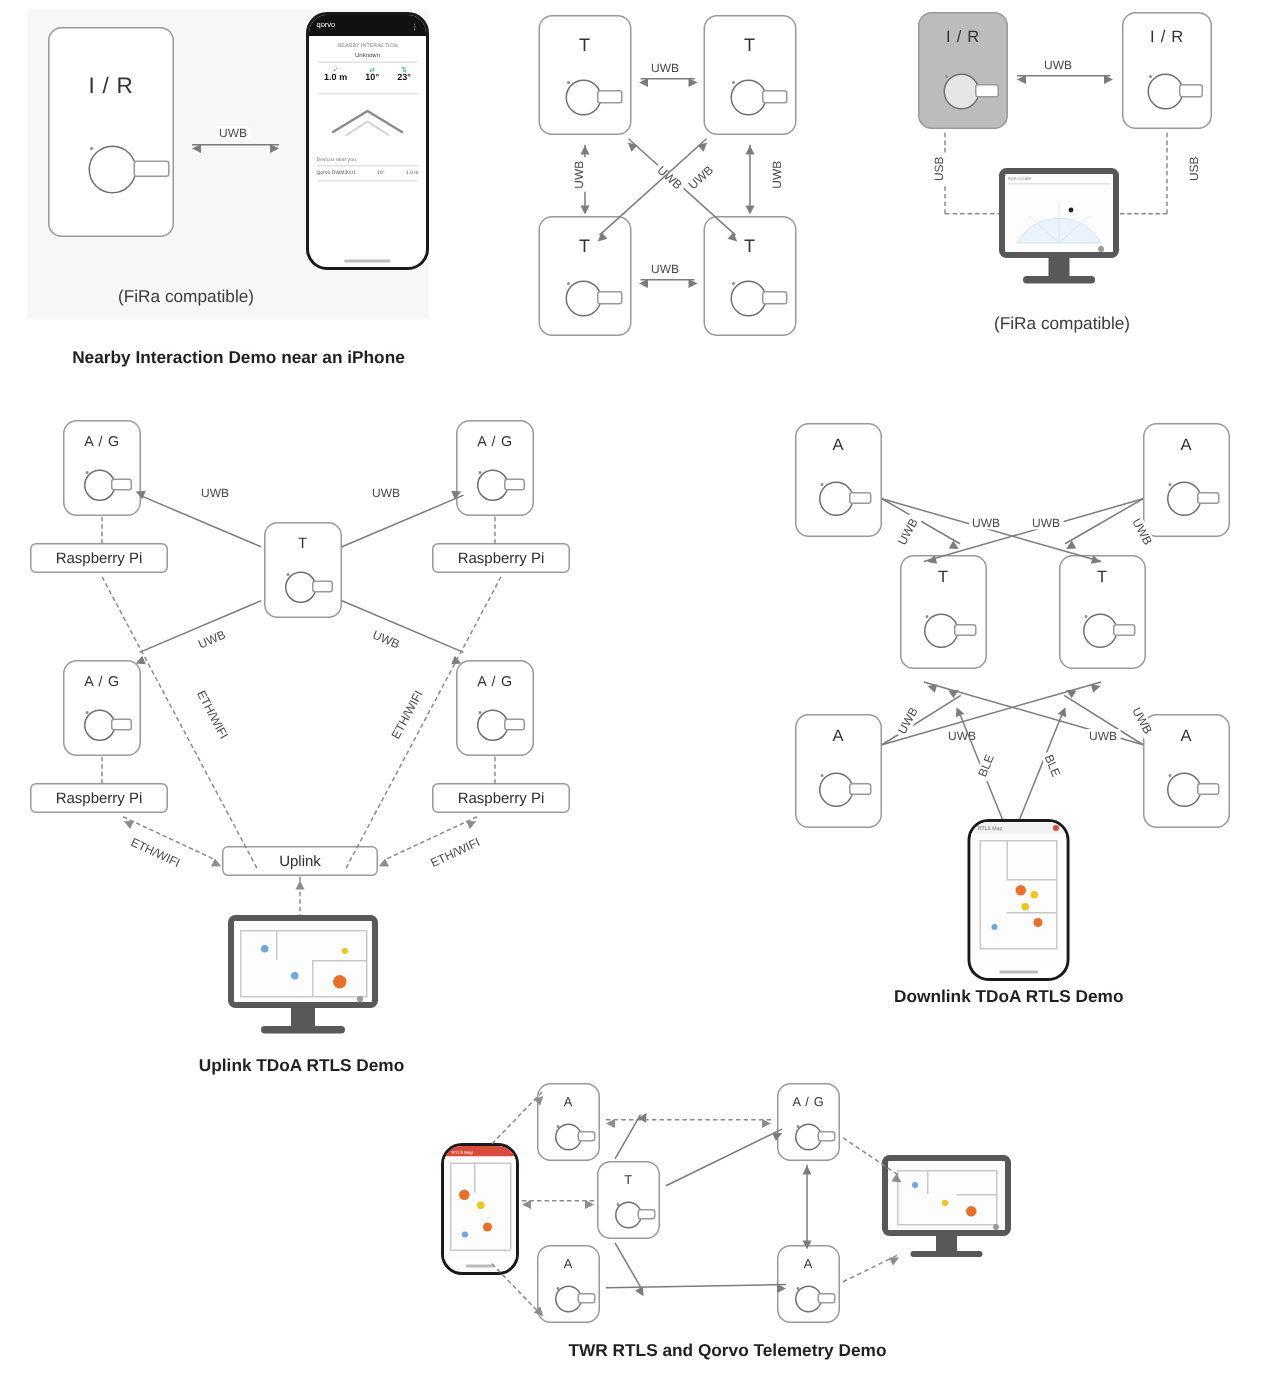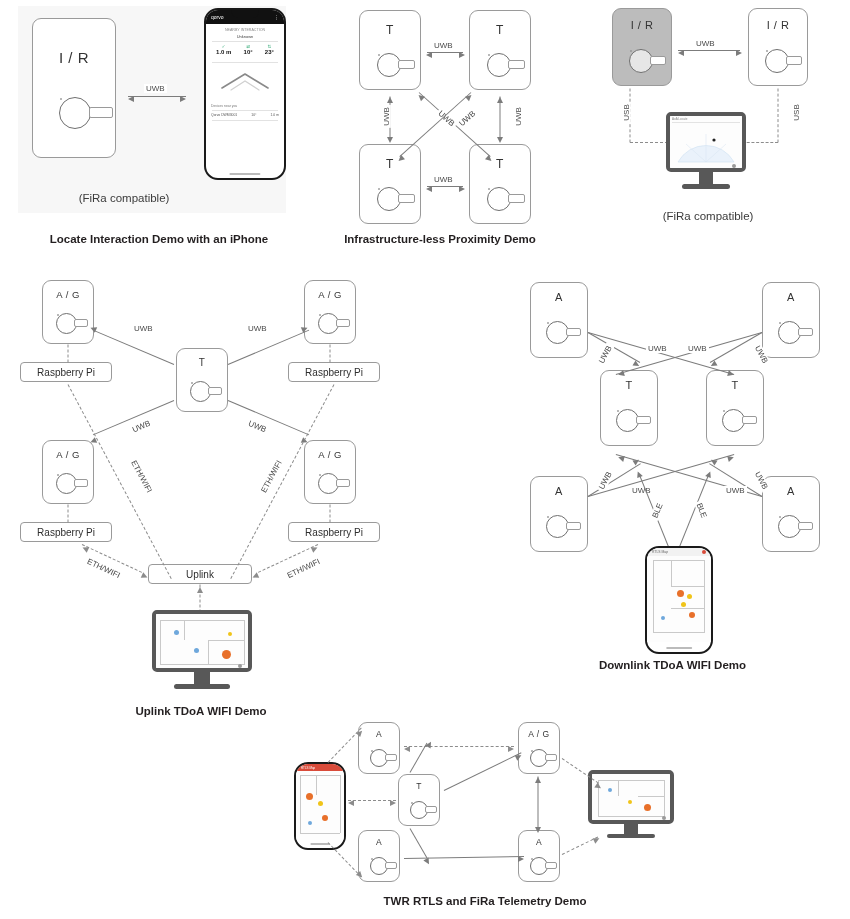--- a/index.html
+++ b/index.html
@@ -280,21 +280,21 @@
         <span>Qorvo DWM3001</span>
         <span>10°</span>
         <span>1.0 m</span>
       </div>
       <div class="nibar" style="top:96px;"></div>
     </div>
     <div class="homebar"></div>
   </div>
 
   <div class="subcaption" style="left:0; top:188px; width:220px;">(FiRa compatible)</div>
-  <div class="caption" style="left:0; top:228px; width:290px;">Locate Interaction Demo with an iPhone</div>
+  <div class="caption" style="left:0; top:228px; width:290px;">Nearby Interaction Demo near an iPhone</div>
 </div>
 
 <div class="panel" style="left:315px; top:4px; width:250px; height:240px;">
 
   <div class="node" style="left:44px; top:6px; width:62px; height:80px;">
     <div class="nlabel" style="top:12px; font-size:12px;">T</div>
     <div class="uwbdot" style="left:17px; top:42px; width:22px; height:22px;"></div>
     <div class="stub" style="left:38px; top:49px; width:15px; height:7px;"></div>
   </div>
   <div class="node" style="left:154px; top:6px; width:62px; height:80px;">
@@ -336,21 +336,20 @@
   <div class="line" style="left:104px; top:88px; width:96px; transform:rotate(42deg);"></div>
   <div class="arrowhead" style="left:172px; top:150px; transform:rotate(42deg);"></div>
   <div class="arrowhead" style="left:108px; top:92px; transform:rotate(222deg);"></div>
   <div class="lbl rot" style="left:120px; top:110px; transform:rotate(42deg);">UWB</div>
 
   <div class="line" style="left:156px; top:88px; width:96px; transform:rotate(138deg);"></div>
   <div class="arrowhead" style="left:88px; top:150px; transform:rotate(138deg);"></div>
   <div class="arrowhead" style="left:152px; top:92px; transform:rotate(318deg);"></div>
   <div class="lbl rot" style="left:141px; top:110px; transform:rotate(-42deg);">UWB</div>
 
-  <div class="caption" style="left:0; top:228px; width:250px;">Infrastructure-less Proximity Demo</div>
 </div>
 
 <div class="panel" style="left:580px; top:4px; width:262px; height:252px;">
 
   <div class="node grey" style="left:32px; top:4px; width:60px; height:78px;">
     <div class="nlabel" style="top:10px; font-size:11px;">I / R</div>
     <div class="uwbdot" style="left:16px; top:40px; width:22px; height:22px;"></div>
     <div class="stub" style="left:37px; top:47px; width:14px; height:7px;"></div>
   </div>
 
@@ -494,21 +493,21 @@
         <div class="mdot mblue" style="left:38px; top:34px; width:5px; height:5px;"></div>
         <div class="mdot morange" style="left:66px; top:36px; width:9px; height:9px;"></div>
         <div class="mdot myellow" style="left:72px; top:18px; width:4px; height:4px;"></div>
       </div>
     </div>
     <div class="neck" style="top:62px; width:16px; height:12px;"></div>
     <div class="base" style="top:74px; width:56px; height:5px;"></div>
     <div class="pwr" style="left:86px; top:54px;"></div>
   </div>
 
-  <div class="caption" style="left:0; top:432px; width:390px;">Uplink TDoA WIFI Demo</div>
+  <div class="caption" style="left:0; top:432px; width:390px;">Uplink TDoA RTLS Demo</div>
 </div>
 
 <div class="panel" style="left:500px; top:274px; width:345px; height:400px;">
 
   <div class="node" style="left:30px; top:8px; width:58px; height:76px;">
     <div class="nlabel" style="top:8px; font-size:11px;">A</div>
     <div class="uwbdot" style="left:15px; top:38px; width:21px; height:21px;"></div>
     <div class="stub" style="left:35px; top:45px; width:13px; height:6px;"></div>
   </div>
   <div class="node" style="left:262px; top:8px; width:58px; height:76px;">
@@ -593,21 +592,21 @@
       <div class="mwall" style="left:24px; top:52px; width:33px; height:1px;"></div>
       <div class="mdot morange" style="left:30px; top:34px; width:7px; height:7px;"></div>
       <div class="mdot myellow" style="left:40px; top:38px; width:5px; height:5px;"></div>
       <div class="mdot myellow" style="left:34px; top:46px; width:5px; height:5px;"></div>
       <div class="mdot morange" style="left:42px; top:56px; width:6px; height:6px;"></div>
       <div class="mdot mblue" style="left:14px; top:60px; width:4px; height:4px;"></div>
     </div>
     <div class="homebar"></div>
   </div>
 
-  <div class="caption" style="left:0; top:384px; width:345px;">Downlink TDoA WIFI Demo</div>
+  <div class="caption" style="left:0; top:384px; width:345px;">Downlink TDoA RTLS Demo</div>
 </div>
 
 <div class="panel" style="left:270px; top:718px; width:430px; height:196px;">
 
   <div class="node small" style="left:88px; top:4px; width:42px; height:52px;">
     <div class="nlabel" style="top:6px;">A</div>
     <div class="uwbdot" style="left:11px; top:26px; width:16px; height:16px;"></div>
     <div class="stub" style="left:26px; top:31px; width:10px; height:5px;"></div>
   </div>
   <div class="node small" style="left:248px; top:4px; width:42px; height:52px;">
@@ -697,14 +696,14 @@
   <div class="line" style="left:268px; top:58px; width:52px; transform:rotate(90deg);"></div>
   <div class="arrowhead" style="left:268px; top:106px; transform:rotate(90deg);"></div>
   <div class="arrowhead" style="left:268px; top:62px; transform:rotate(-90deg);"></div>
 
   <div class="dline" style="left:292px; top:40px; width:44px; transform:rotate(34deg);"></div>
   <div class="arrowhead dash" style="left:326px; top:64px; transform:rotate(34deg);"></div>
 
   <div class="dline" style="left:292px; top:136px; width:40px; transform:rotate(-26deg);"></div>
   <div class="arrowhead dash" style="left:324px; top:120px; transform:rotate(-26deg);"></div>
 
-  <div class="caption" style="left:0; top:176px; width:430px;">TWR RTLS and FiRa Telemetry Demo</div>
+  <div class="caption" style="left:0; top:176px; width:430px;">TWR RTLS and Qorvo Telemetry Demo</div>
 </div>
 
 </body></html>

